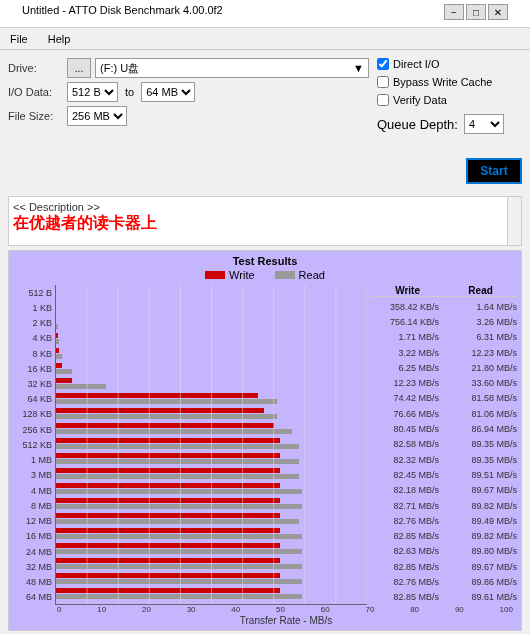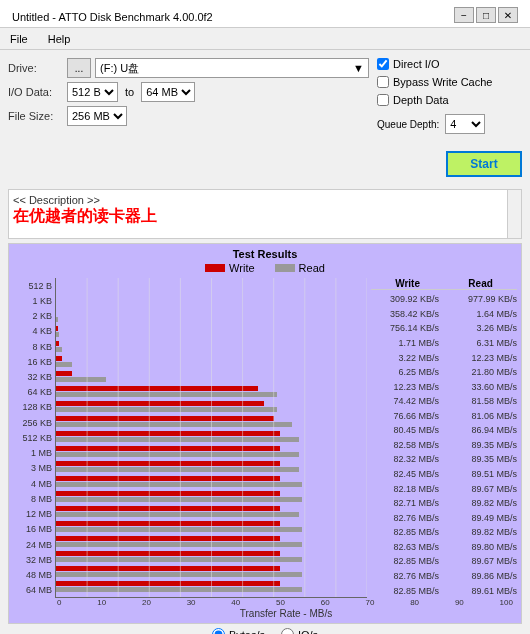--- a/index.html
+++ b/index.html
@@ -2,23 +2,23 @@
 <html><head>
   <meta charset="utf-8">
   <style>
     * { box-sizing: border-box; margin: 0; padding: 0; }
     body { font-family: 'Segoe UI', Tahoma, sans-serif; font-size: 11px; background: #f0f0f0; width: 530px; height: 634px; overflow: hidden; }
     
     .title-bar {
       background: #fff;
       border-bottom: 1px solid #ccc;
       display: flex;
-      align-items: flex-end;
+      align-items: flex-start;
       justify-content: space-between;
-      padding: 4px 12px;
+      padding: 4px 22px;
       height: 28px;
     }
     .title-controls { display: flex; gap: 2px; }
     .title-btn {
       width: 20px; height: 16px;
       border: 1px solid #999;
       background: #e1e1e1;
       cursor: pointer;
       font-size: 10px;
       display: flex; align-items: center; justify-content: center;
@@ -88,32 +88,32 @@
       margin-bottom: 2px;
     }
     .checkbox-row input[type=checkbox] { width: 12px; height: 12px; }
     
     .queue-row {
       display: flex;
       align-items: center;
       gap: 6px;
       margin-top: 2px;
     }
-    .queue-label { font-size: 10px; }
+    .queue-label { font-size: 13px; }
     
     .start-btn {
-      background: #bef264;
+      background: #000000;
       border: 2px solid #0078d7;
       color: #0078d7;
       font-size: 12px;
       font-weight: bold;
-      width: 76px;
+      width: 56px;
       height: 26px;
       cursor: pointer;
-      margin-top: 13px;
+      margin-top: 20px;
       align-self: flex-end;
     }
     
     .description-area {
       border: 1px solid #ccc;
       background: white;
       margin: 4px 8px;
       padding: 4px;
       height: 50px;
       position: relative;
@@ -306,21 +306,21 @@
     <div class="checkbox-row">
       <input type="checkbox" checked="" style="">
       <span>Direct I/O</span>
     </div>
     <div class="checkbox-row">
       <input type="checkbox" style="">
       <span>Bypass Write Cache</span>
     </div>
     <div class="checkbox-row">
       <input type="checkbox" style="">
-      <span>Depth Data</span>
+      <span>Verify Data</span>
     </div>
     <div class="queue-row">
       <span class="queue-label">Queue Depth:</span>
       <select style="width:40px;">
         <option>4</option>
       </select>
     </div>
     <button class="start-btn">Start</button>
   </div>
 </div>
@@ -479,24 +479,20 @@
         </svg>
       </div>
 
       <div class="data-values" style="width:150px; padding-left:4px;">
         <div class="data-header">
           <span>Write</span>
           <span>Read</span>
         </div>
         <div class="data-rows" id="data-rows">
             <div class="data-row">
-              <span class="data-col">309.92 KB/s</span>
-              <span class="data-col">977.99 KB/s</span>
-            </div>
-            <div class="data-row">
               <span class="data-col">358.42 KB/s</span>
               <span class="data-col">1.64 MB/s</span>
             </div>
             <div class="data-row">
               <span class="data-col">756.14 KB/s</span>
               <span class="data-col">3.26 MB/s</span>
             </div>
             <div class="data-row">
               <span class="data-col">1.71 MB/s</span>
               <span class="data-col">6.31 MB/s</span>

